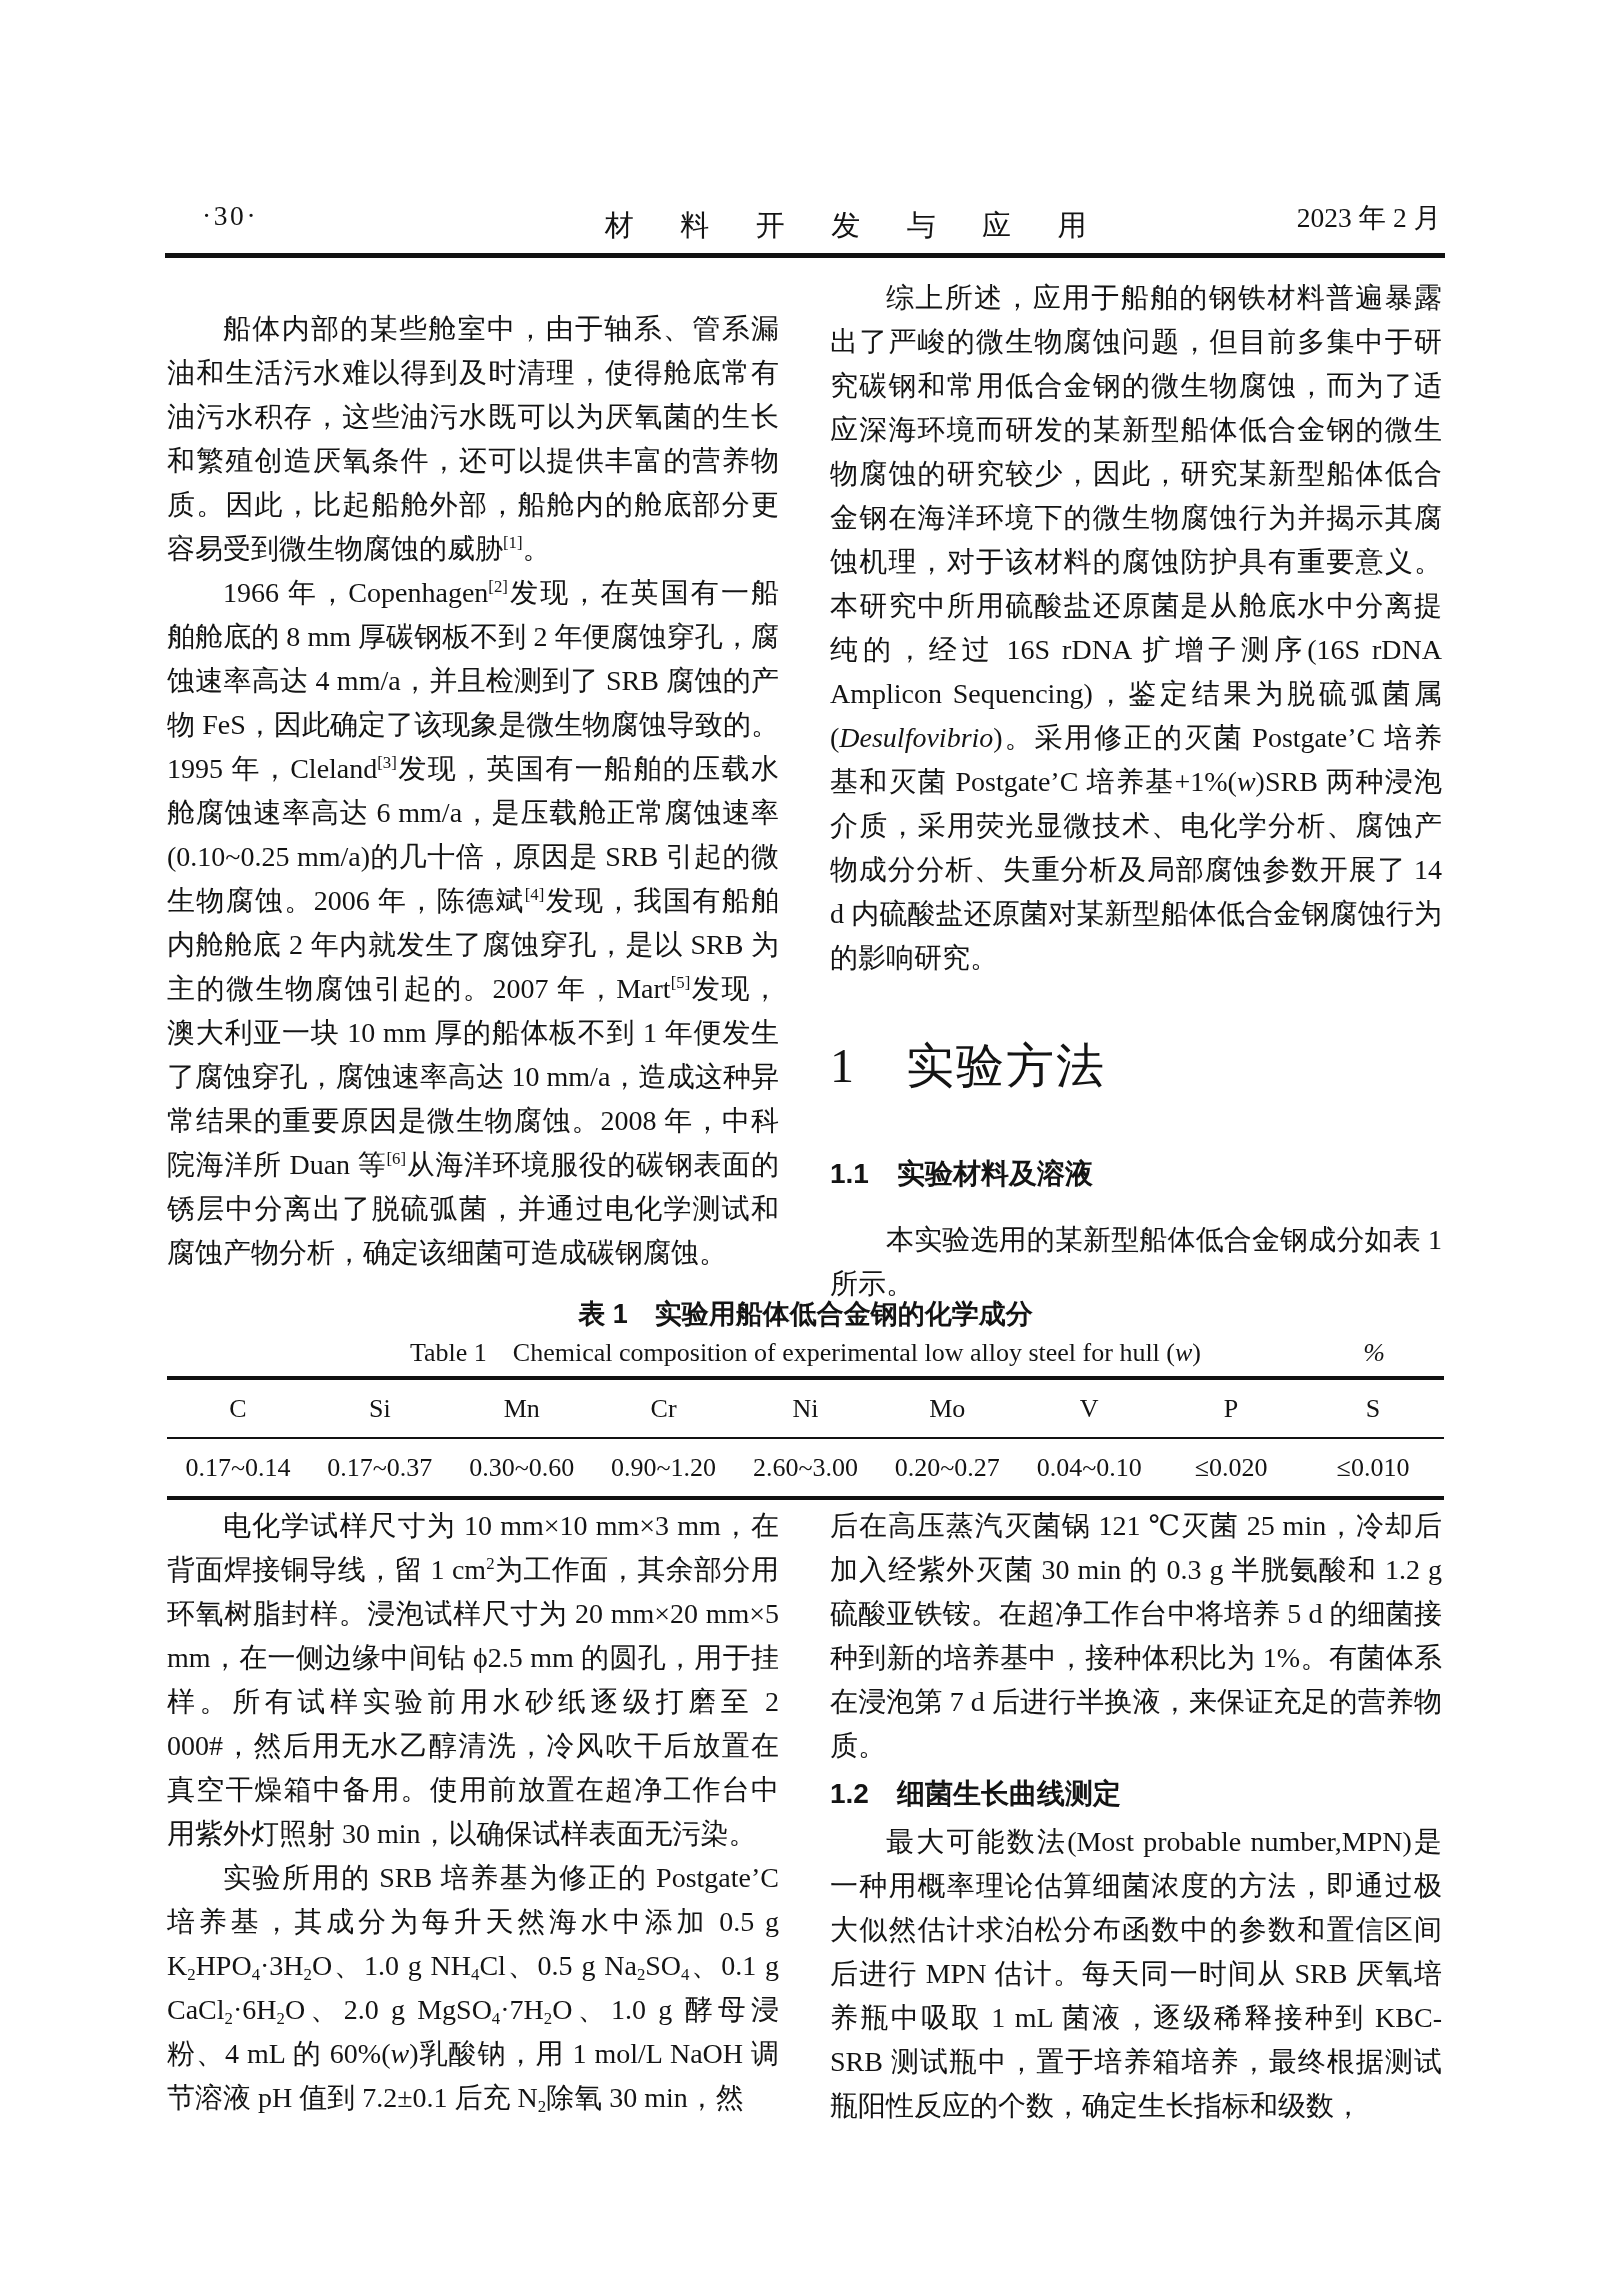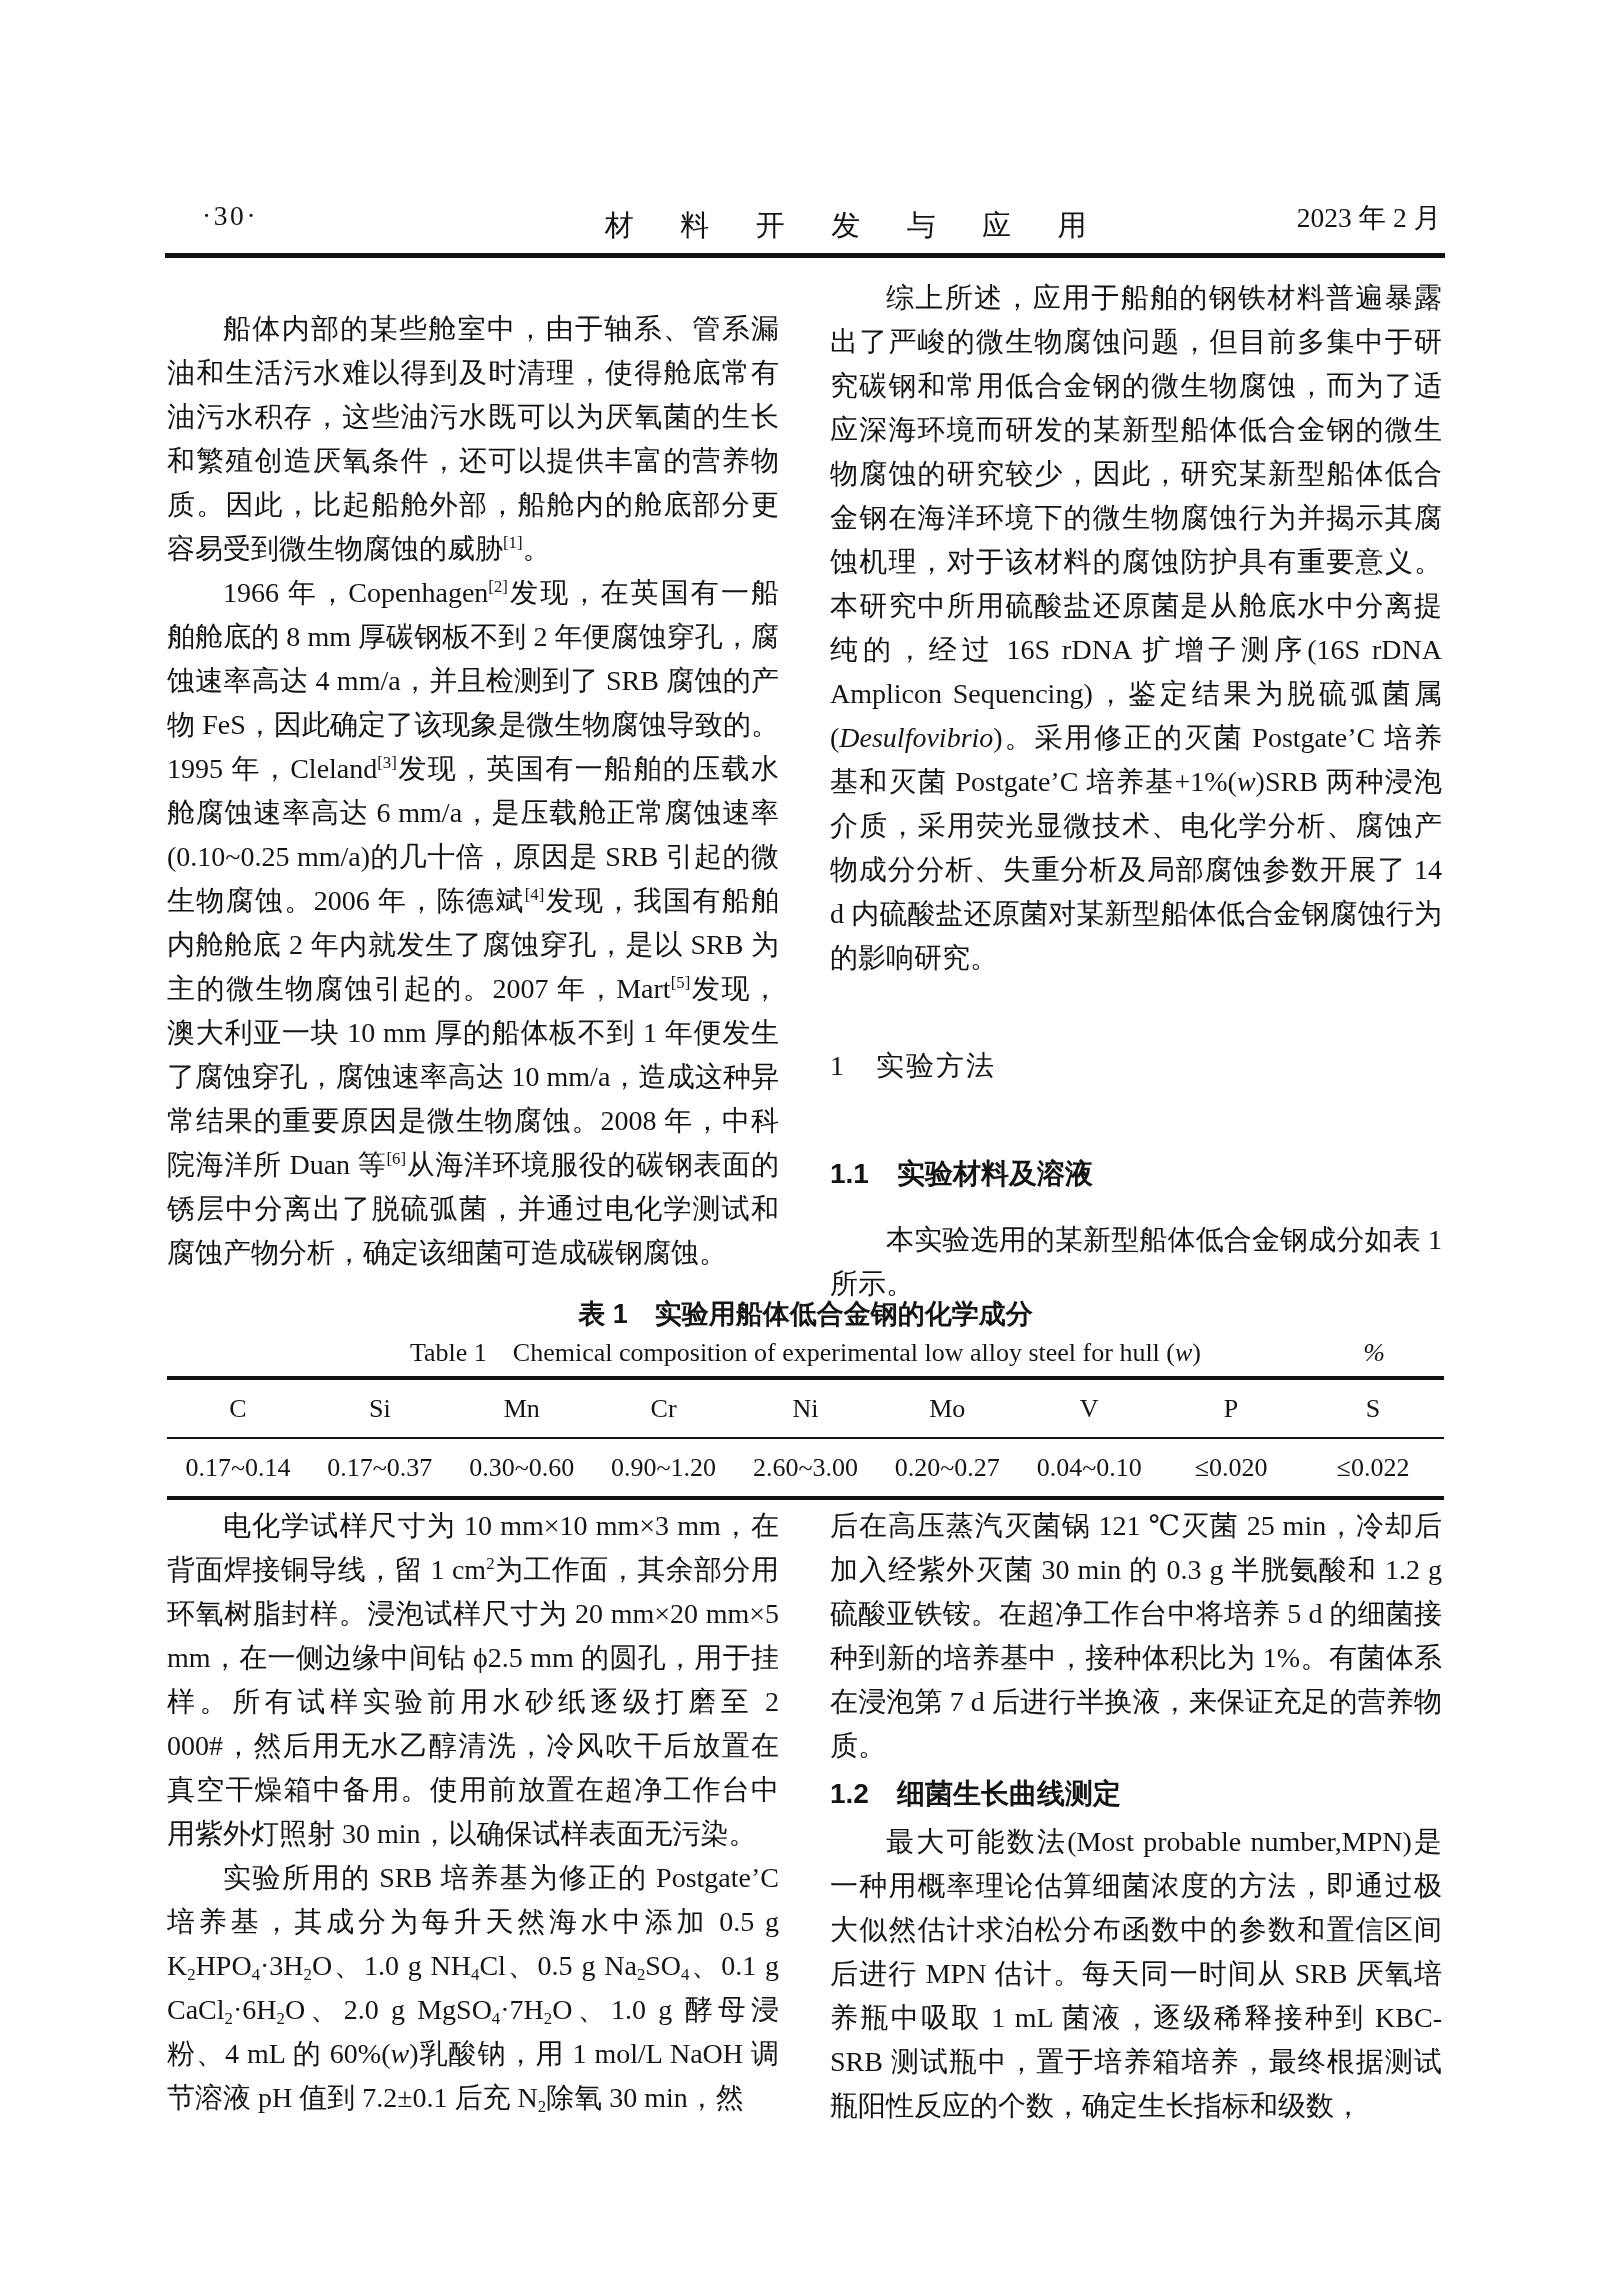--- a/index.html
+++ b/index.html
@@ -26,21 +26,21 @@
   .col p{margin:0;}
   .indent{text-indent:2em;}
   #col-lt{left:167px;top:276px;width:612px;margin-top:31px;}
   #col-rt{left:830px;top:276px;width:612px;}
   #col-lb{left:167px;top:1504px;width:612px;}
   #col-rb{left:830px;top:1504px;width:612px;}
   sup{font-size:60%;line-height:0;vertical-align:super;}
   sub{font-size:60%;line-height:0;vertical-align:baseline;position:relative;top:0.28em;}
   
   .h1{
-    font-size:28px;line-height:47px;font-weight:normal;
+    font-size:48px;line-height:47px;font-weight:normal;
     margin:62px 0 0 0;text-align:left;letter-spacing:2px;
     font-family:"Liberation Serif","DejaVu Serif",serif;
   }
   .h2{
     font-size:28px;line-height:44px;font-weight:bold;
     font-family:"Liberation Sans","DejaVu Sans",sans-serif;
     margin:63px 0 22px 0;text-align:left;
   }
   .h2.tight{margin:3.9px 0 3.9px 0;}
   
@@ -106,21 +106,21 @@
       <tbody>
         <tr>
           <td>0.17~0.14</td>
           <td>0.17~0.37</td>
           <td>0.30~0.60</td>
           <td>0.90~1.20</td>
           <td>2.60~3.00</td>
           <td>0.20~0.27</td>
           <td>0.04~0.10</td>
           <td>≤0.020</td>
-          <td>≤0.022</td>
+          <td>≤0.010</td>
         </tr>
       </tbody>
     </table>
   </div>
 
   <div class="col" id="col-lb">
     <p class="indent">电化学试样尺寸为 10 mm×10 mm×3 mm，在背面焊接铜导线，留 1 cm<sup>2</sup>为工作面，其余部分用环氧树脂封样。浸泡试样尺寸为 20 mm×20 mm×5 mm，在一侧边缘中间钻 ϕ2.5 mm 的圆孔，用于挂样。所有试样实验前用水砂纸逐级打磨至 2 000#，然后用无水乙醇清洗，冷风吹干后放置在真空干燥箱中备用。使用前放置在超净工作台中用紫外灯照射 30 min，以确保试样表面无污染。</p>
     <p class="indent">实验所用的 SRB 培养基为修正的 Postgate’C 培养基，其成分为每升天然海水中添加 0.5 g K<sub>2</sub>HPO<sub>4</sub>·3H<sub>2</sub>O、1.0 g NH<sub>4</sub>Cl、0.5 g Na<sub>2</sub>SO<sub>4</sub>、0.1 g CaCl<sub>2</sub>·6H<sub>2</sub>O、2.0 g MgSO<sub>4</sub>·7H<sub>2</sub>O、1.0 g 酵母浸粉、4 mL 的 60%(<i>w</i>)乳酸钠，用 1 mol/L NaOH 调节溶液 pH 值到 7.2±0.1 后充 N<sub>2</sub>除氧 30 min，然</p>
   </div>
 

